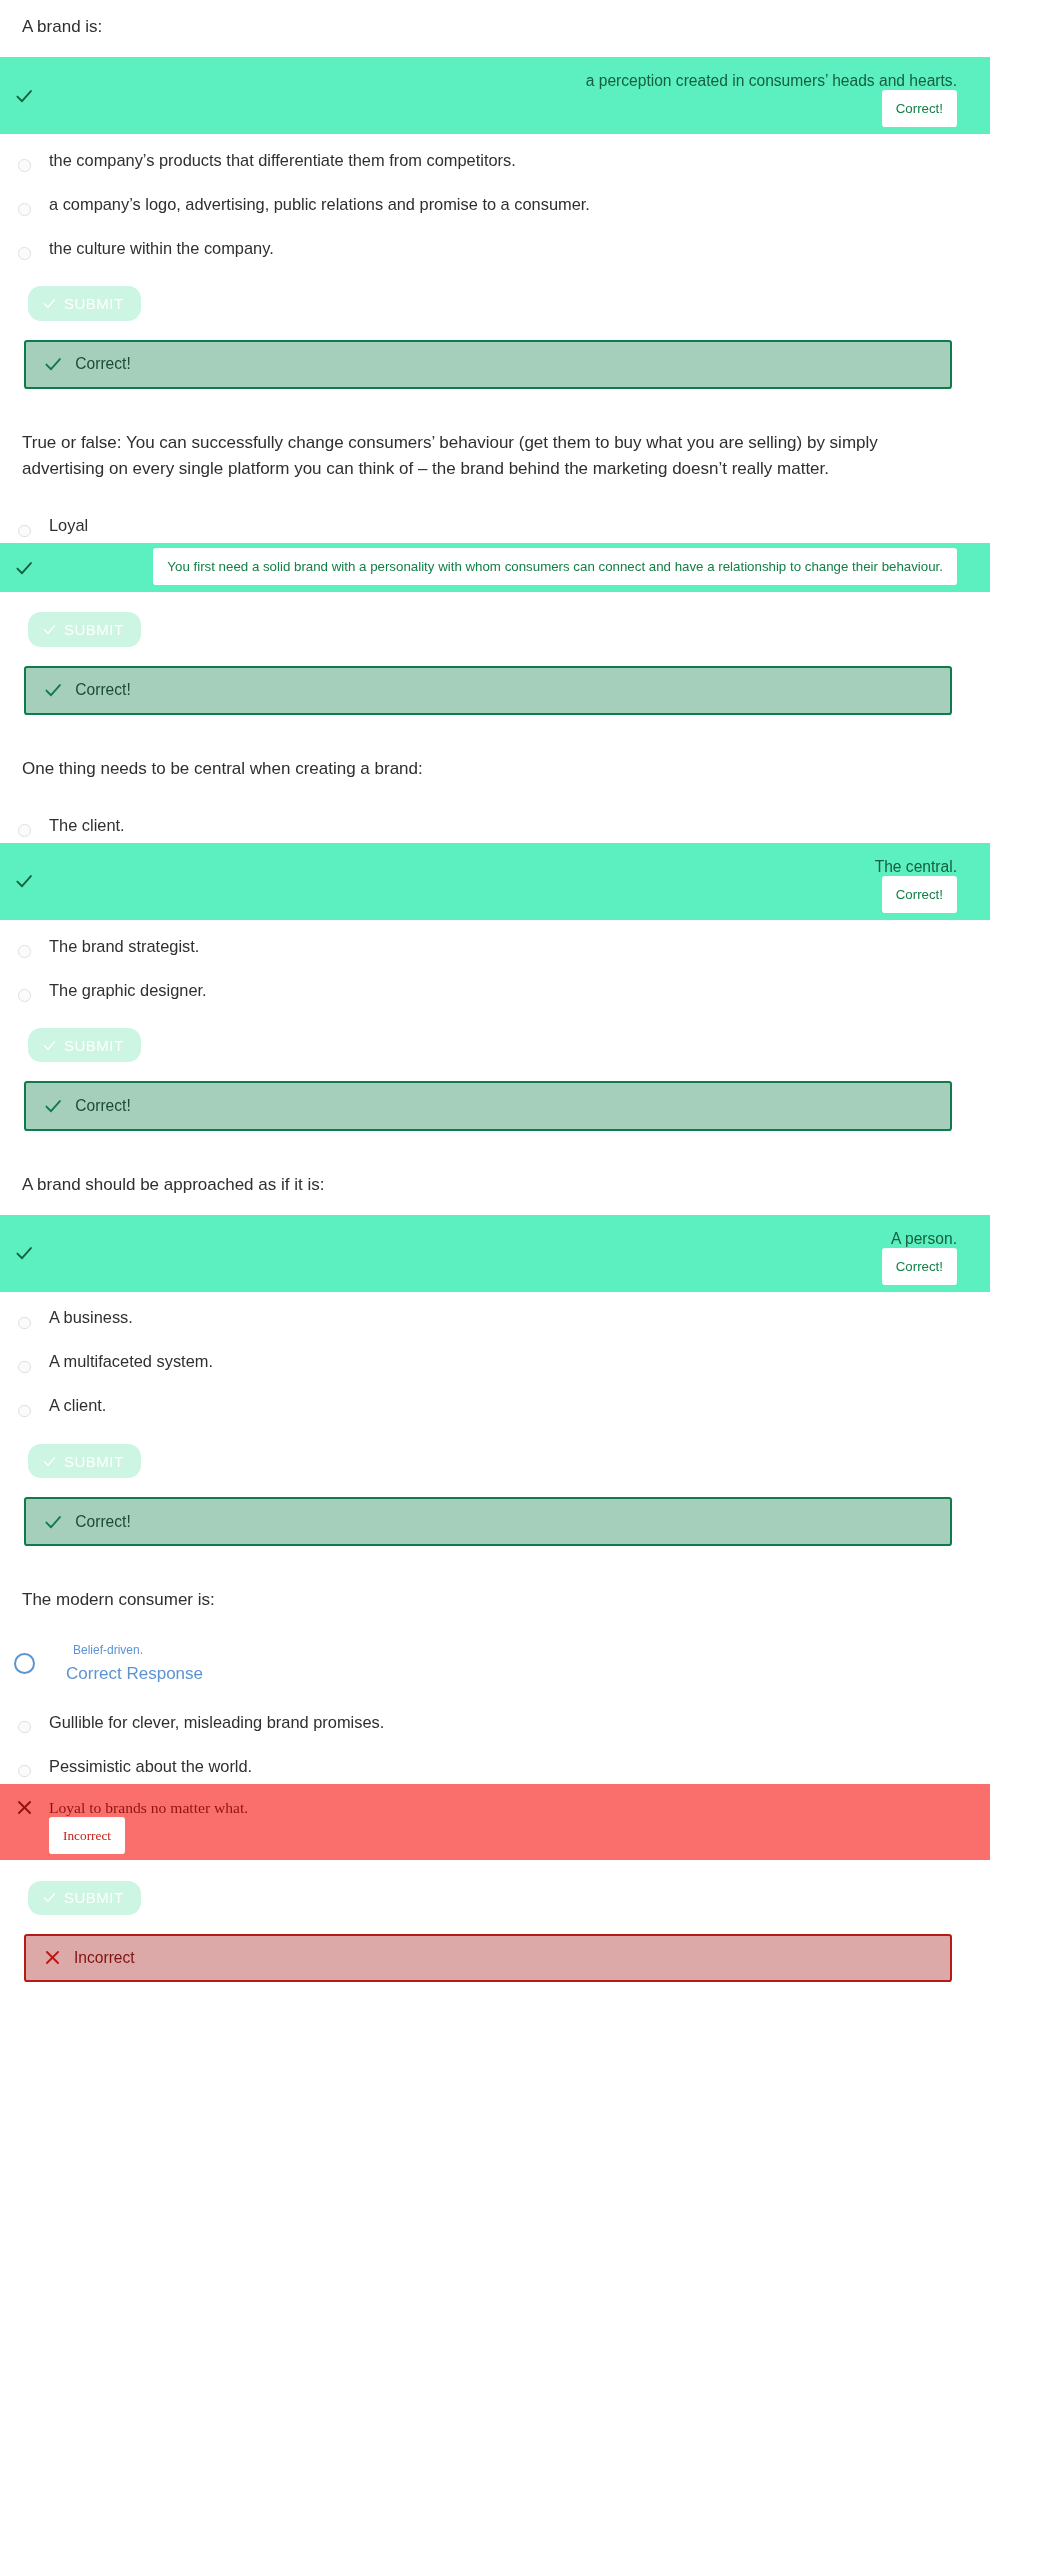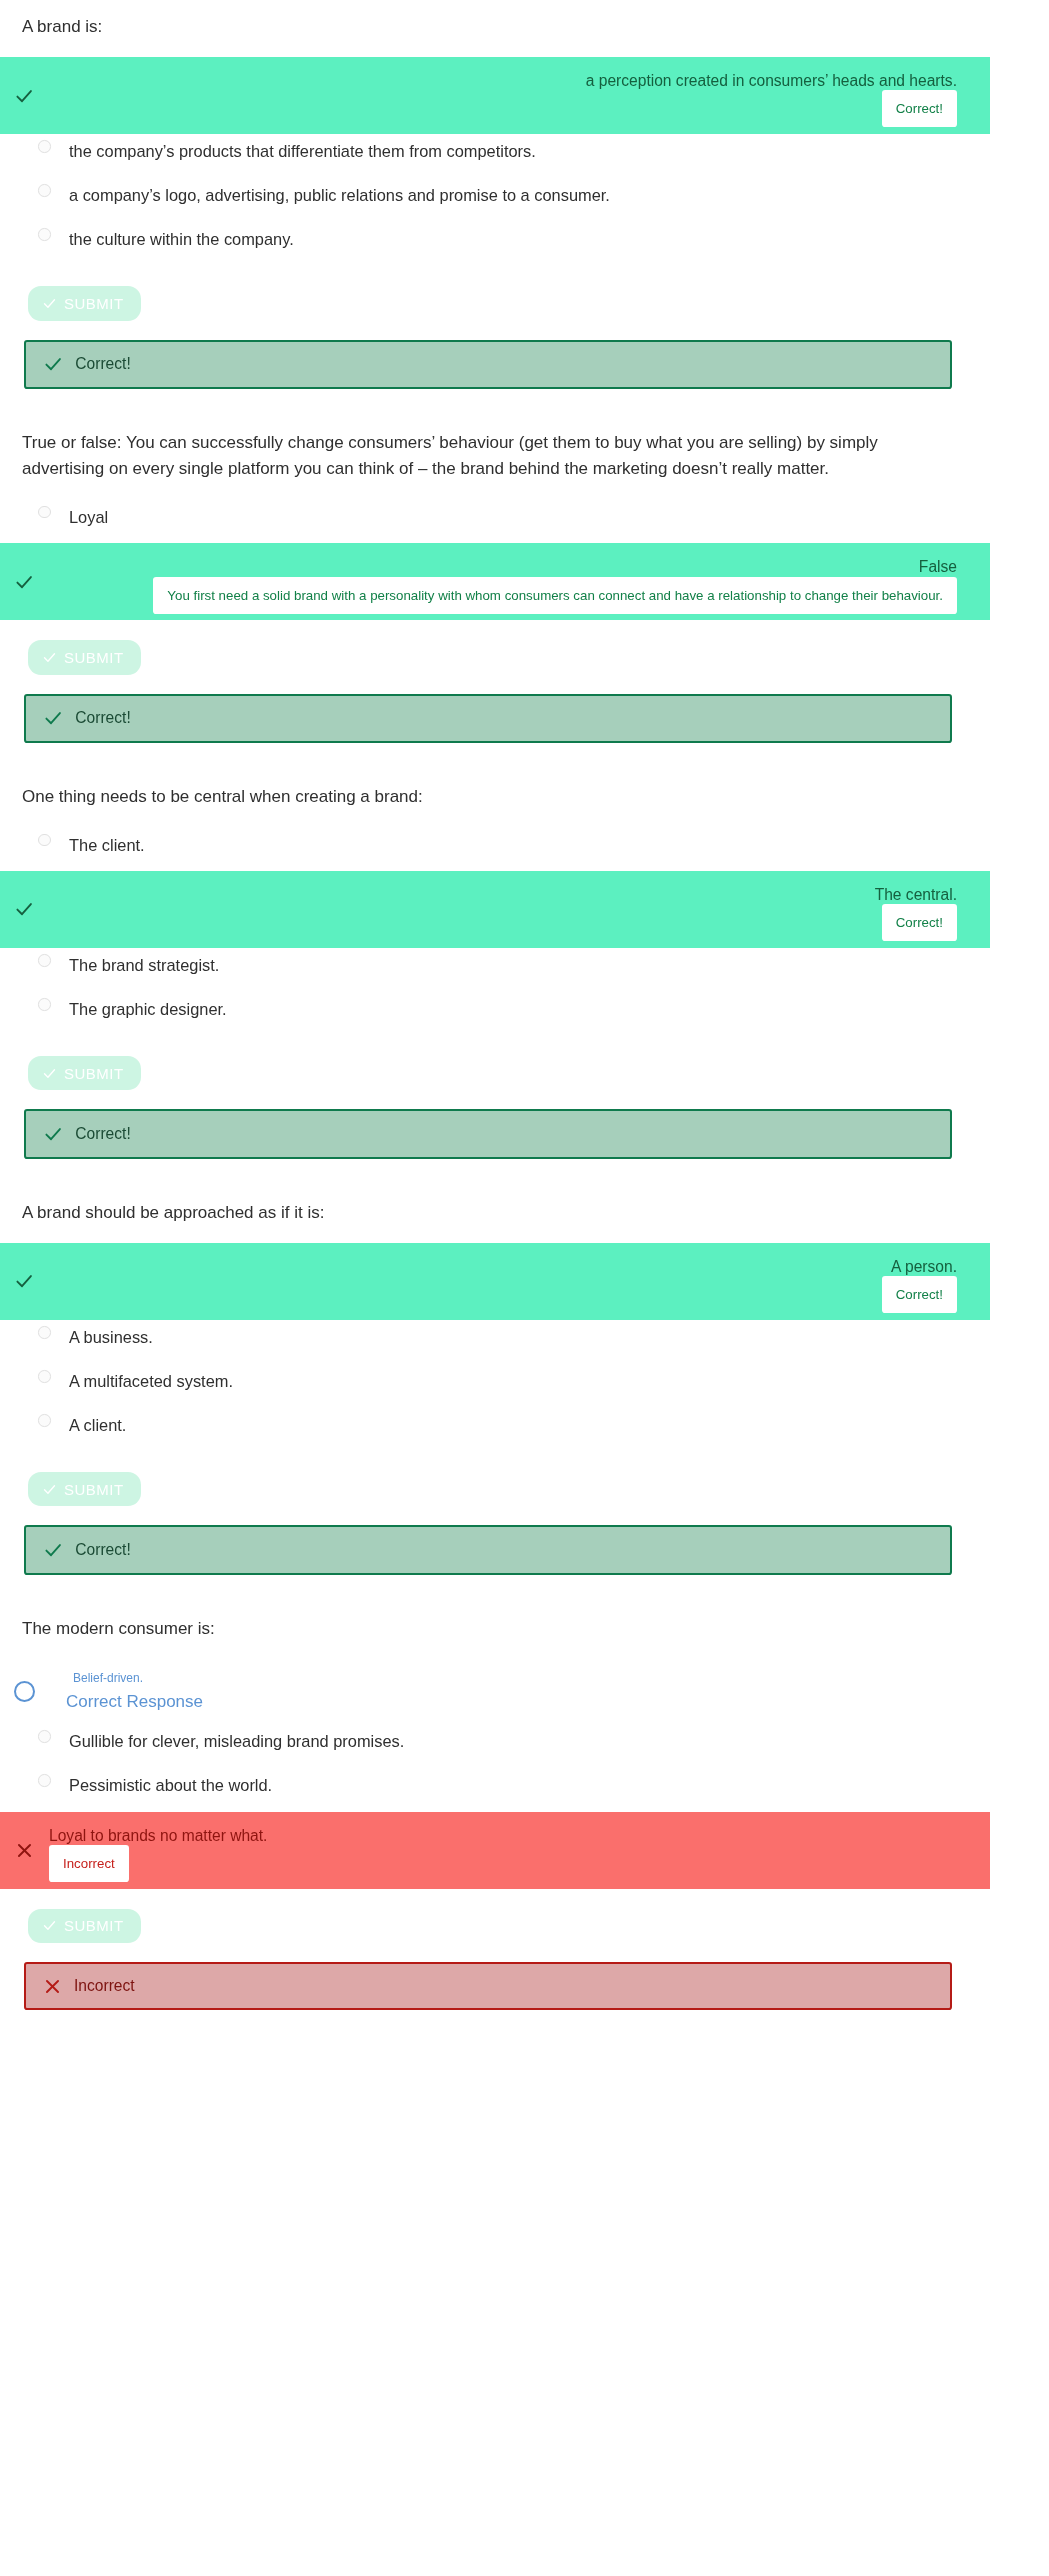--- a/index.html
+++ b/index.html
@@ -38,25 +38,24 @@
   .option {
     display: flex;
     align-items: flex-start;
     padding: 11px 0 11px 0;
     min-height: 34px;
   }
 
   
   .option.plain {
     padding-left: 0;
-    align-items: flex-start;
+    align-items: flex-end;
     min-height: 44px;
     padding-top: 6.3px;
     padding-bottom: 6.3px;
-    margin-left: 20px;
   }
   .option.plain .marker {
     width: 49px;
     flex: 0 0 49px;
     display: flex;
     justify-content: center;
     align-items: center;
   }
   .radio-empty {
     width: 12.5px; height: 12.5px;
@@ -92,21 +91,21 @@
     color: #15603f;
     display: block;
     margin-bottom: 7.8px;
     line-height: 1.3;
   }
 
   
   .option.incorrect {
     background: #fa6f6c;
     padding: 14px 0 14px 0;
-    align-items: center;
+    font-family: Liberation Serif, serif;
   }
   .option.incorrect .marker {
     width: 49px;
     flex: 0 0 49px;
     display: flex;
     justify-content: center;
     align-items: center;
   }
   .option.incorrect .opt-body { flex: 1; padding-right: 33px; }
   .option.incorrect .opt-label {
@@ -280,21 +279,21 @@
             <span class="radio-empty"></span>
           </span>
           <span class="opt-label">Loyal</span>
         </div>
         <div class="option correct">
           <span class="marker">
             <svg class="glyph-check" viewBox="0 0 24 24" fill="none" stroke="#15603f" stroke-width="2.2" stroke-linecap="round" stroke-linejoin="round">
               <polyline points="4,12.5 9.5,18 20,6"></polyline>
             </svg>
           </span>
-          <span class="opt-body"><span class="opt-label">False</span><span class="feedback-card good">You first need a solid brand with a personality with whom consumers can connect and have a relationship to change their behaviour.</span></span>
+          <span class="opt-body"><span class="feedback-card good">You first need a solid brand with a personality with whom consumers can connect and have a relationship to change their behaviour.</span></span>
         </div>
       </div>
       <div class="submit-row"><button class="submit-btn">
           <span>
             <svg class="glyph-check" viewBox="0 0 24 24" fill="none" stroke="#ffffff" stroke-width="2.2" stroke-linecap="round" stroke-linejoin="round">
               <polyline points="4,12.5 9.5,18 20,6"></polyline>
             </svg>
           </span>
           <span>SUBMIT</span>
         </button></div>

